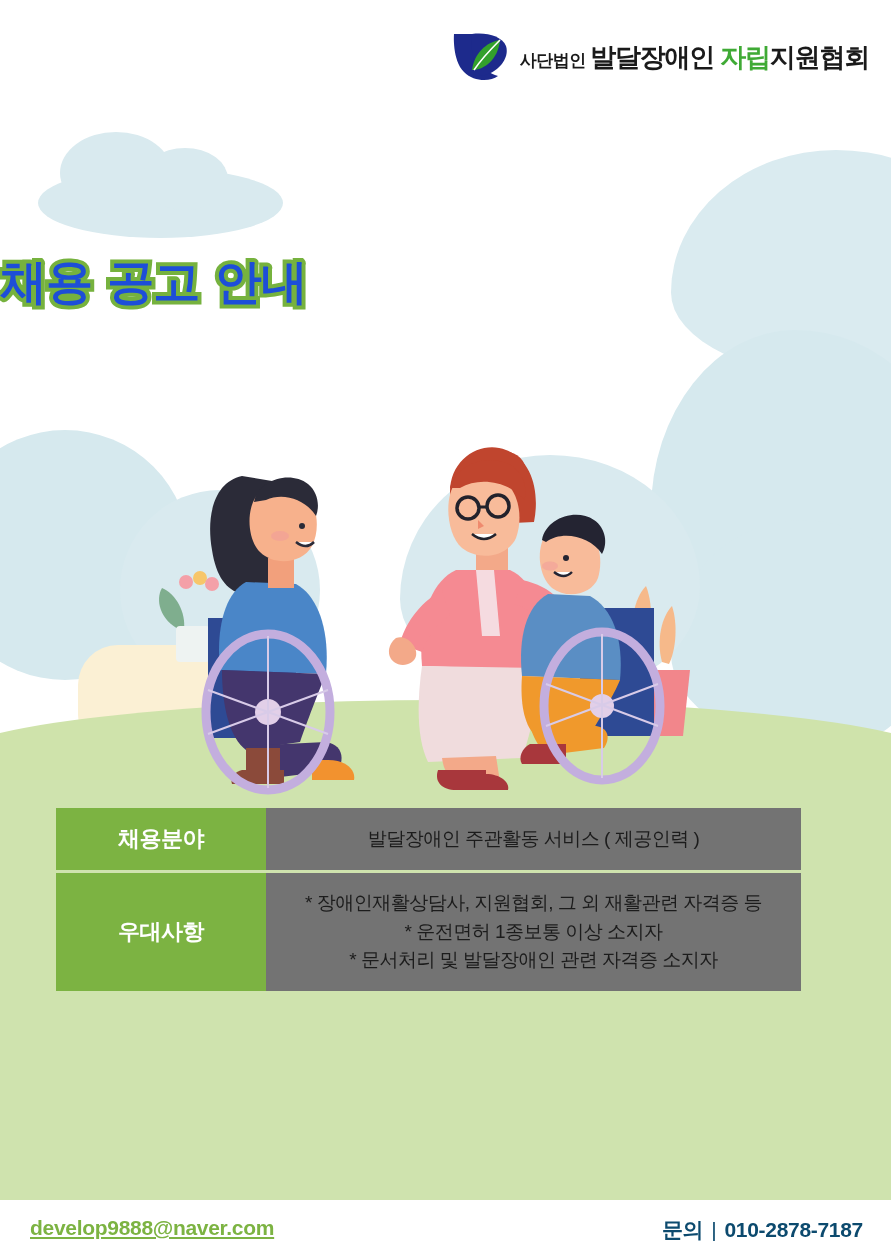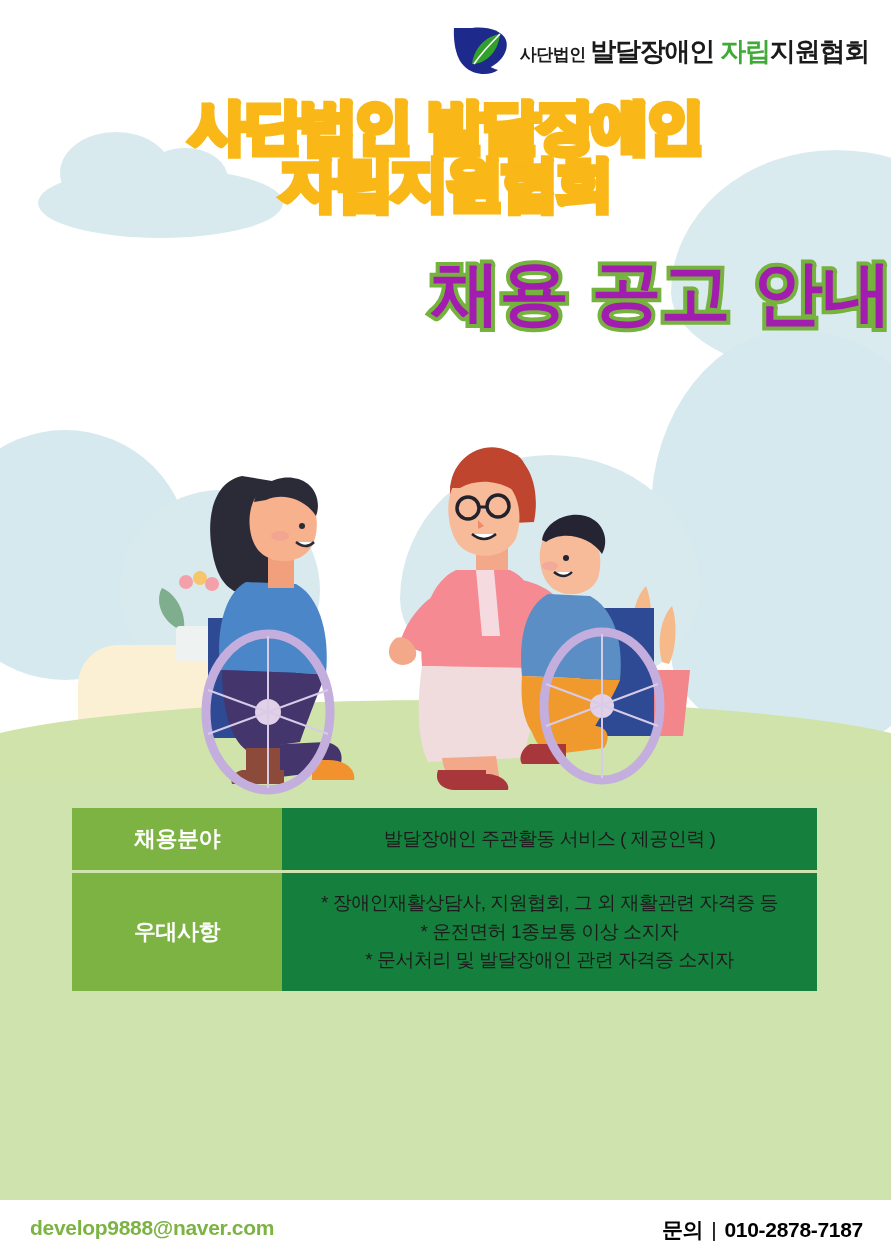--- a/index.html
+++ b/index.html
@@ -110,21 +110,21 @@
   .footer-white {
     position: absolute;
     left: 0; top: 1200px;
     width: 891px; height: 60px;
     background: #ffffff;
   }
 
   
   .logo {
     position: absolute;
-    right: 22px; top: 24px;
+    right: 22px; top: 30px;
     display: flex;
     align-items: center;
     gap: 8px;
   }
   .logo-mark { width: 62px; height: 54px; flex: none; }
   .logo-text { line-height: 1; }
   .logo-line1 {
     font-size: 17px;
     font-weight: bold;
     color: #1a1a1a;
@@ -154,83 +154,84 @@
     line-height: 0.98;
     color: #f9b817;
     letter-spacing: -3px;
     -webkit-text-stroke: 7px #f9b817;
     paint-order: stroke fill;
   }
   .subtitle {
     position: absolute;
     left: 0; top: 258px;
     width: 891px;
-    text-align: right;
+    text-align: left;
     font-family: "DejaVu Sans", sans-serif;
     font-weight: bold;
-    font-size: 70px;
+    font-size: 47px;
     line-height: 1;
-    color: #a21caf;
+    color: #1d4ed8;
     letter-spacing: -1px;
     -webkit-text-stroke: 8px #76b23e;
     paint-order: stroke fill;
   }
 
   
   .illus {
     position: absolute;
     left: 150px; top: 430px;
     width: 600px; height: 380px;
   }
 
   
   .info-table {
     position: absolute;
-    left: 72px; top: 805px;
+    left: 56px; top: 805px;
     width: 745px;
     border-collapse: separate;
     border-spacing: 0 3px;
   }
   .info-table td { vertical-align: middle; }
   .cell-label {
     width: 210px;
     background: #7cb342;
     color: #ffffff;
     font-size: 22px;
     font-weight: bold;
     text-align: center;
     letter-spacing: -0.5px;
     padding: 16px 0;
   }
   .cell-value {
-    background: #15803d;
+    background: #737373;
     color: #1c1c1c;
     font-size: 19px;
     text-align: center;
     letter-spacing: -0.5px;
     padding: 16px 10px;
     line-height: 1.5;
   }
   .cell-value .vline { display: block; }
 
   
   .footer-email {
     position: absolute;
     left: 30px; top: 1216px;
     font-size: 21px;
     font-weight: bold;
     color: #7cb342;
     letter-spacing: -0.3px;
+    text-decoration: underline;
   }
   .footer-contact {
     position: absolute;
     right: 28px; top: 1216px;
     font-size: 21px;
     font-weight: bold;
-    color: #000000;
+    color: #0c4a6e;
     letter-spacing: -0.3px;
     white-space: nowrap;
   }
   .footer-sep { margin: 0 8px; font-weight: normal; }
 </style>
 </head>
 <body>
 
 <div class="poster">
 
@@ -256,24 +257,20 @@
         <path d="M50 10 C36 12 24 24 22 40 C34 40 48 30 50 10 Z" fill="#33a02c"></path>
         <path d="M50 10 C42 18 32 28 24 40" stroke="#ffffff" stroke-width="1.6" fill="none"></path>
       </svg>
     </span>
     <span class="logo-text">
       <span class="logo-line1">사단법인</span>
       <span class="logo-line2"><span>발달장애인 </span><span class="logo-accent">자립</span><span>지원협회</span></span>
     </span>
   </div>
 
-  <div class="title-block">
-    <div class="title-line">사단법인 발달장애인</div>
-    <div class="title-line">자립지원협회</div>
-  </div>
   <div class="subtitle">채용 공고 안내</div>
 
   <div class="illus">
     <svg viewBox="0 0 600 380" width="600" height="380" xmlns="http://www.w3.org/2000/svg">
 
       <g>
         <path d="M30 200 C10 190 5 170 12 158 C26 164 36 182 34 200 Z" fill="#7fae8e"></path>
         <rect x="26" y="196" width="34" height="36" rx="4" fill="#eef3f2"></rect>
         <circle cx="36" cy="152" r="7" fill="#f4a0a8"></circle>
         <circle cx="50" cy="148" r="7" fill="#f7c66a"></circle>

